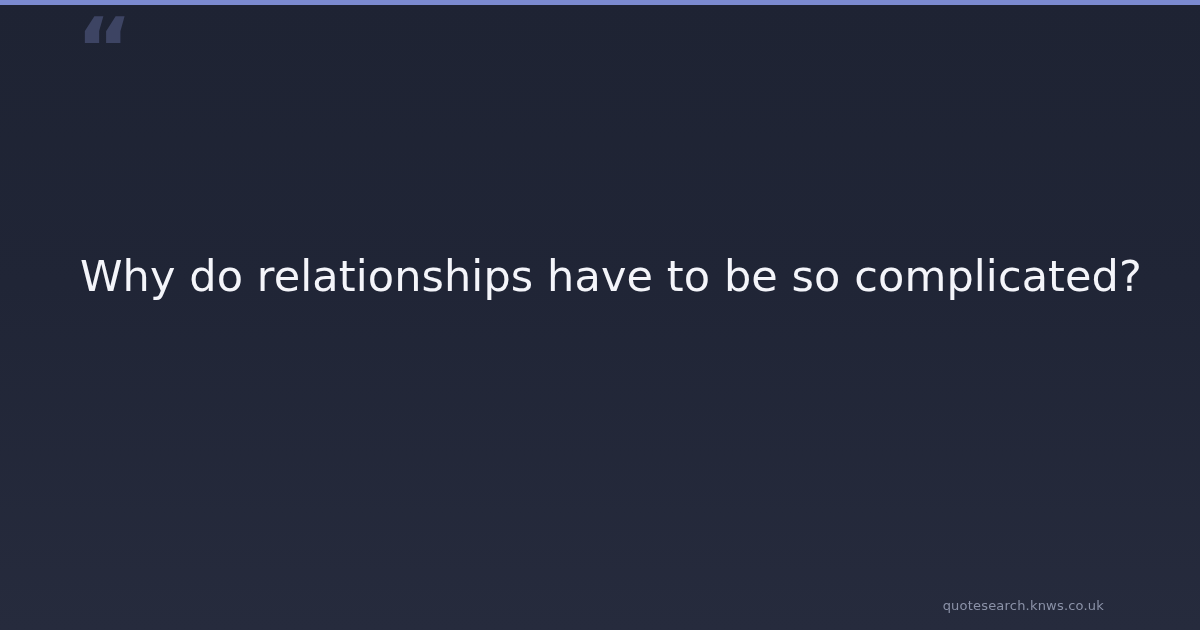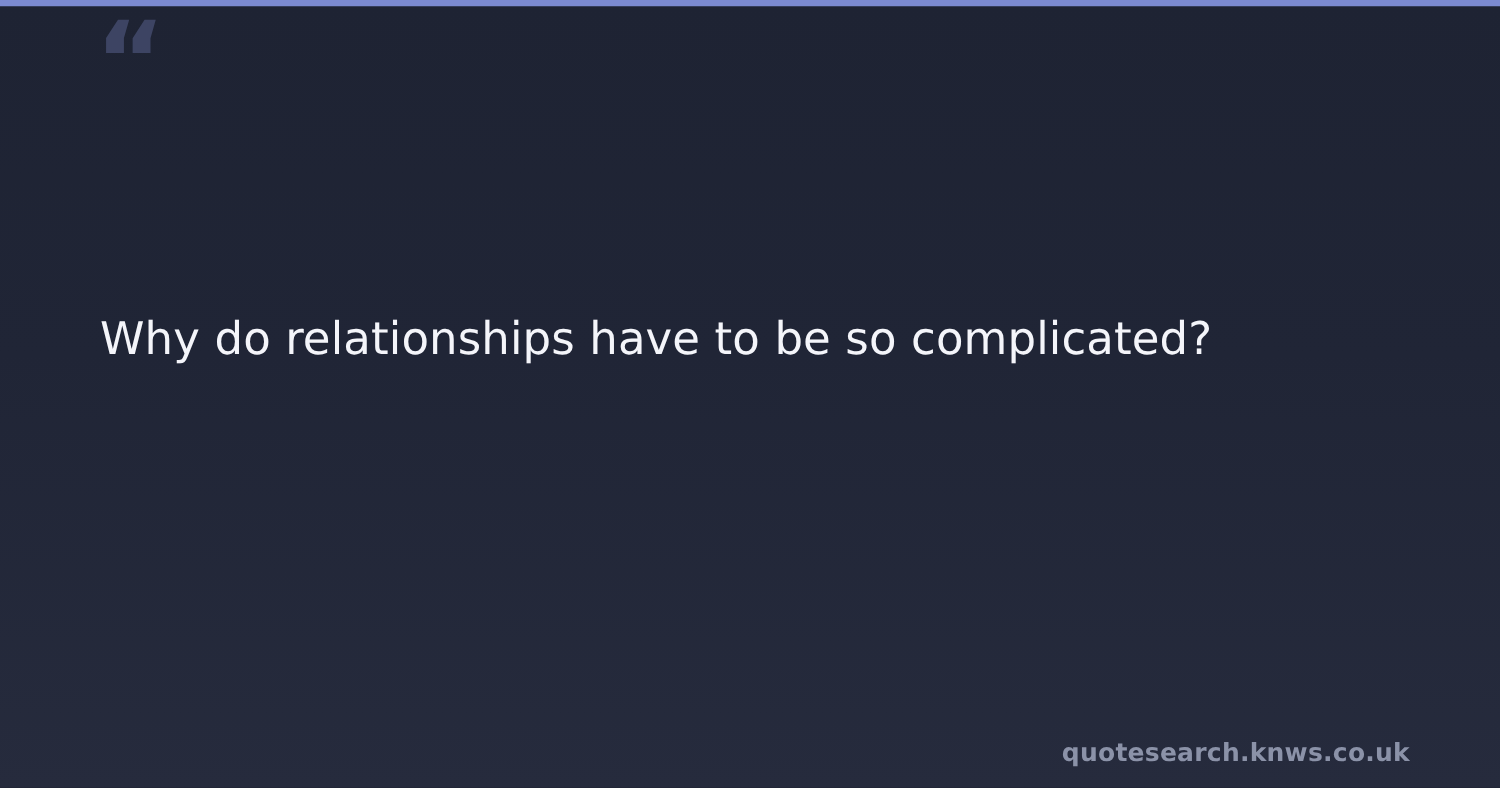--- a/index.html
+++ b/index.html
@@ -51,21 +51,21 @@
   .quote-body {
     position: absolute;
     left: 80px;
     top: 250px;
     width: 1040px;
   }
 
   .quote-text {
     margin: 0;
     font-family: "DejaVu Sans", "Liberation Sans", sans-serif;
-    font-size: 36px;
+    font-size: 43px;
     font-weight: 400;
     line-height: 1.22;
     letter-spacing: 0.1px;
     color: #f4f5fa;
     white-space: nowrap;
   }
 
   .attribution {
     margin: 0;
     padding-top: 18px;
@@ -78,25 +78,25 @@
   }
 
   .attribution .dash {
     display: inline-block;
     padding-right: 4px;
   }
 
   
   .watermark {
     position: absolute;
-    right: 72px;
+    right: 96px;
     bottom: 18px;
     font-family: "DejaVu Sans", "Liberation Sans", sans-serif;
-    font-size: 20px;
-    font-weight: 700;
+    font-size: 13px;
+    font-weight: 400;
     line-height: 1;
     letter-spacing: 0.2px;
     color: #8b92a8;
   }
 </style>
 </head>
 <body>
 
 <div class="quote-card">
 

